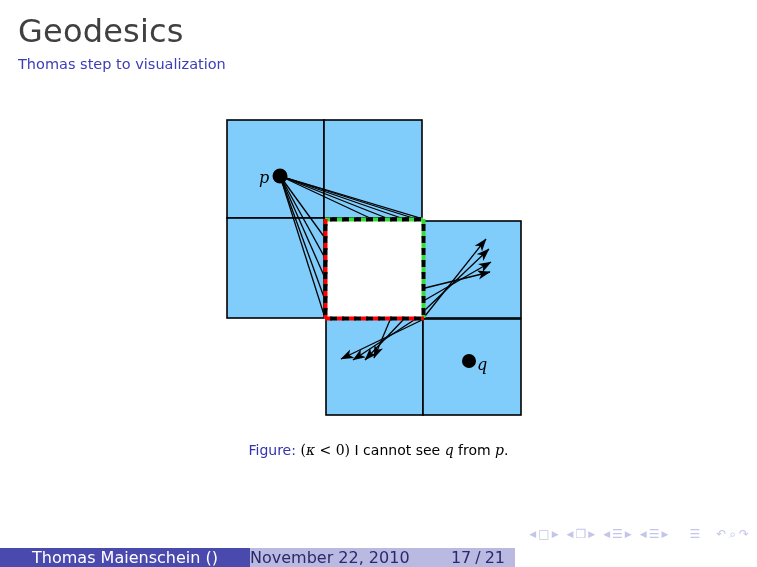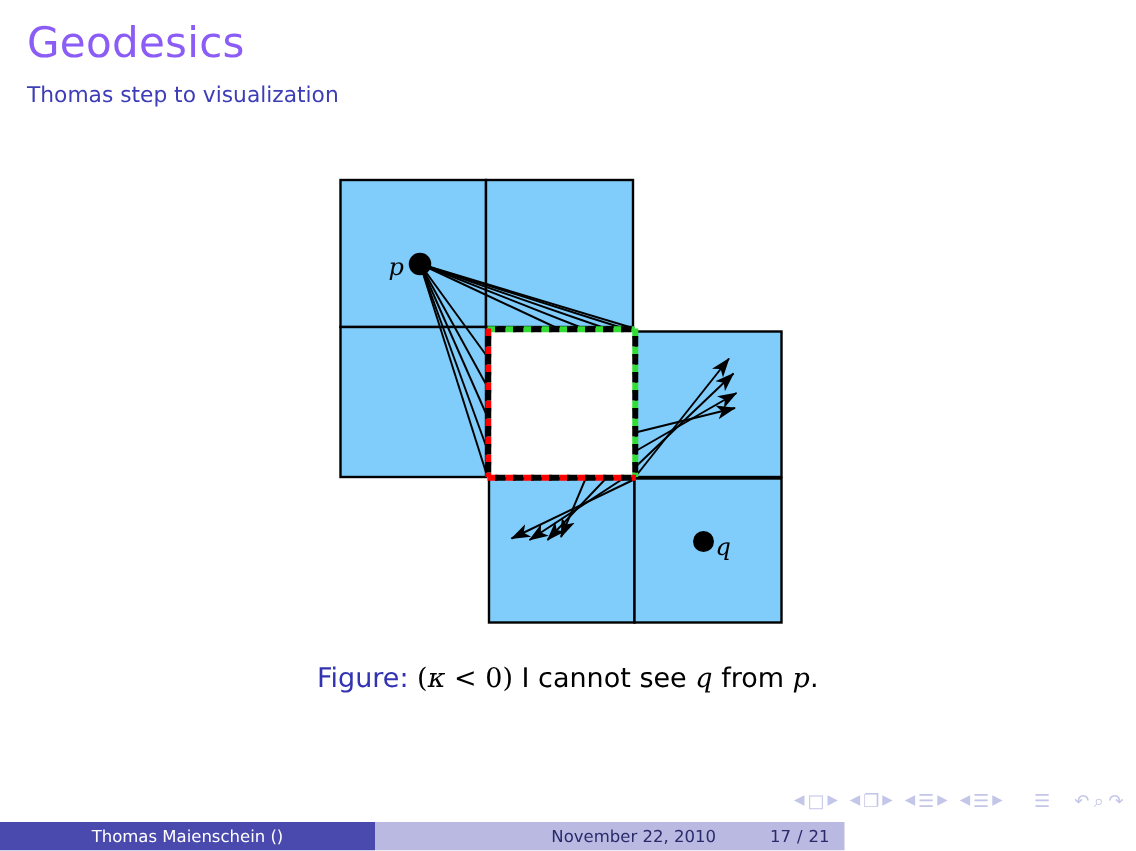--- a/index.html
+++ b/index.html
@@ -14,22 +14,22 @@
     overflow: hidden;
     font-family: "DejaVu Sans", sans-serif;
     -webkit-font-smoothing: antialiased;
   }
 
   
   #slide-title {
     position: absolute;
     left: 18px;
     top: 14px;
-    font-size: 28px;
-    color: #8b5cf6;
+    font-size: 32px;
+    color: #404040;
     letter-spacing: 0.2px;
     line-height: 1.1;
     white-space: nowrap;
   }
   #slide-subtitle {
     position: absolute;
     left: 18px;
     top: 56px;
     font-size: 14.5px;
     color: #3D3DB8;
@@ -47,21 +47,21 @@
   }
   #figure-svg { display: block; }
 
   
   #figure-caption {
     position: absolute;
     left: 0;
     top: 442px;
     width: 757px;
     text-align: center;
-    font-size: 18px;
+    font-size: 14px;
     color: #000000;
     white-space: nowrap;
   }
   #figure-caption .cap-label {
     color: #3333B2;
   }
   #figure-caption .math-it {
     font-family: "DejaVu Serif", serif;
     font-style: italic;
   }
@@ -93,21 +93,21 @@
   #nav-symbols .nav-spacer { width: 10px; }
 
   
   #footer-bar {
     position: absolute;
     left: 0;
     bottom: 0;
     width: 757px;
     height: 19px;
     display: flex;
-    font-size: 11px;
+    font-size: 16px;
   }
   .footer-cell {
     display: flex;
     align-items: center;
     justify-content: center;
     height: 19px;
     overflow: hidden;
     white-space: nowrap;
   }
   #footer-author {
@@ -117,24 +117,23 @@
   }
   #footer-institute {
     width: 252px;
     background: #8F8FD0;
     color: #FFFFFF;
   }
   #footer-meta {
     width: 255px;
     background: #B9B9E2;
     color: #2A2A6B;
-    justify-content: flex-end;
+    justify-content: space-between;
     padding-right: 10px;
     gap: 36px;
-    padding-left: 48px;
   }
   #footer-meta .meta-page { display: inline-flex; gap: 4px; }
 </style>
 </head>
 <body>
 
 <div id="slide-title">Geodesics</div>
 <div id="slide-subtitle">Thomas step to visualization</div>
 
 <div id="figure-area">

